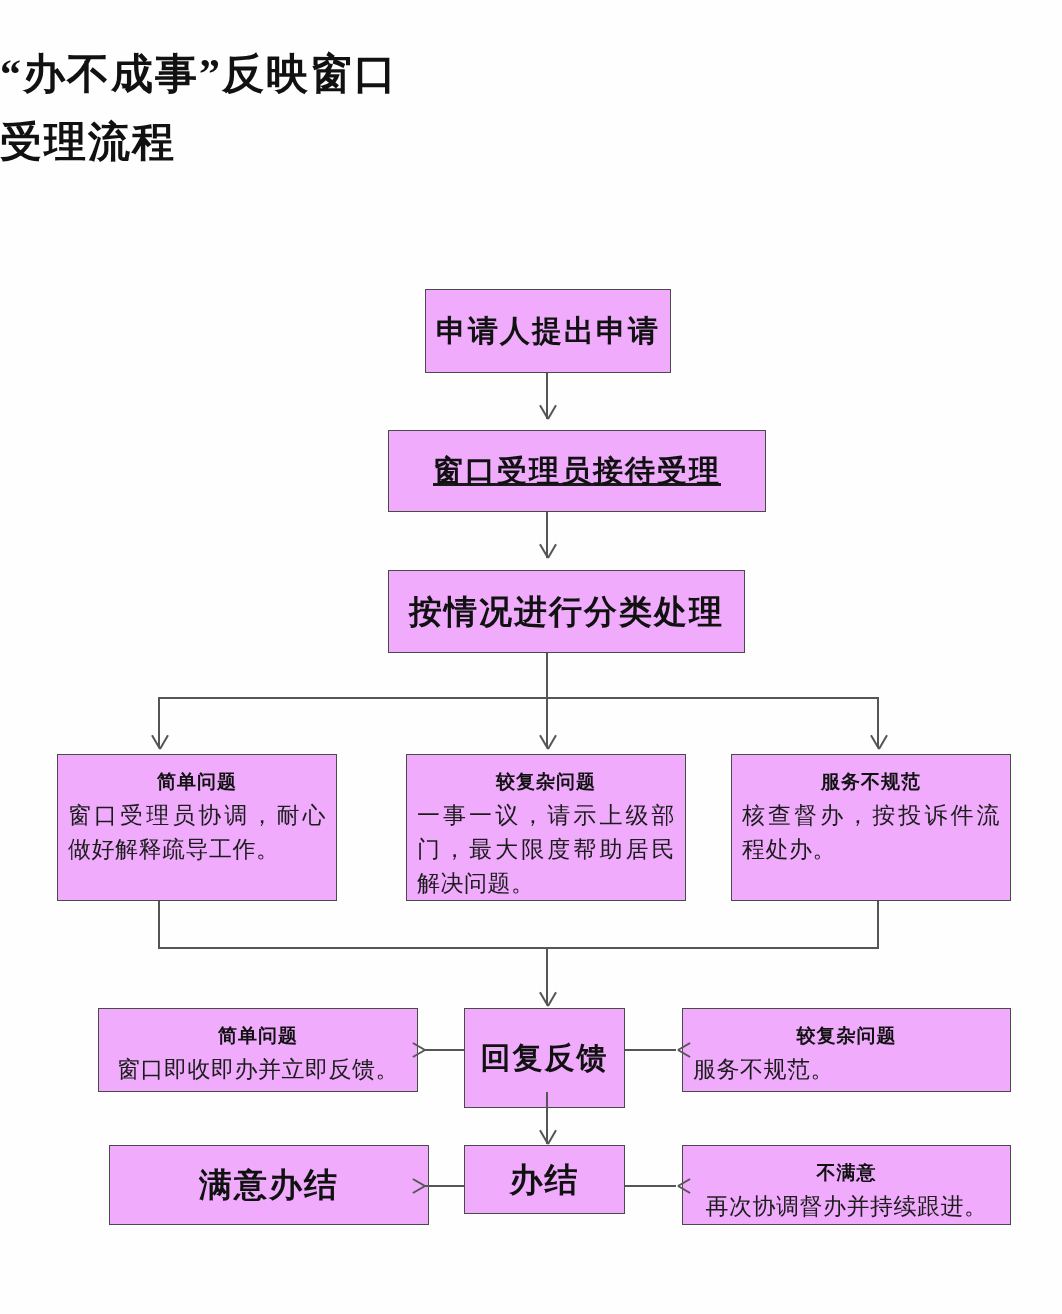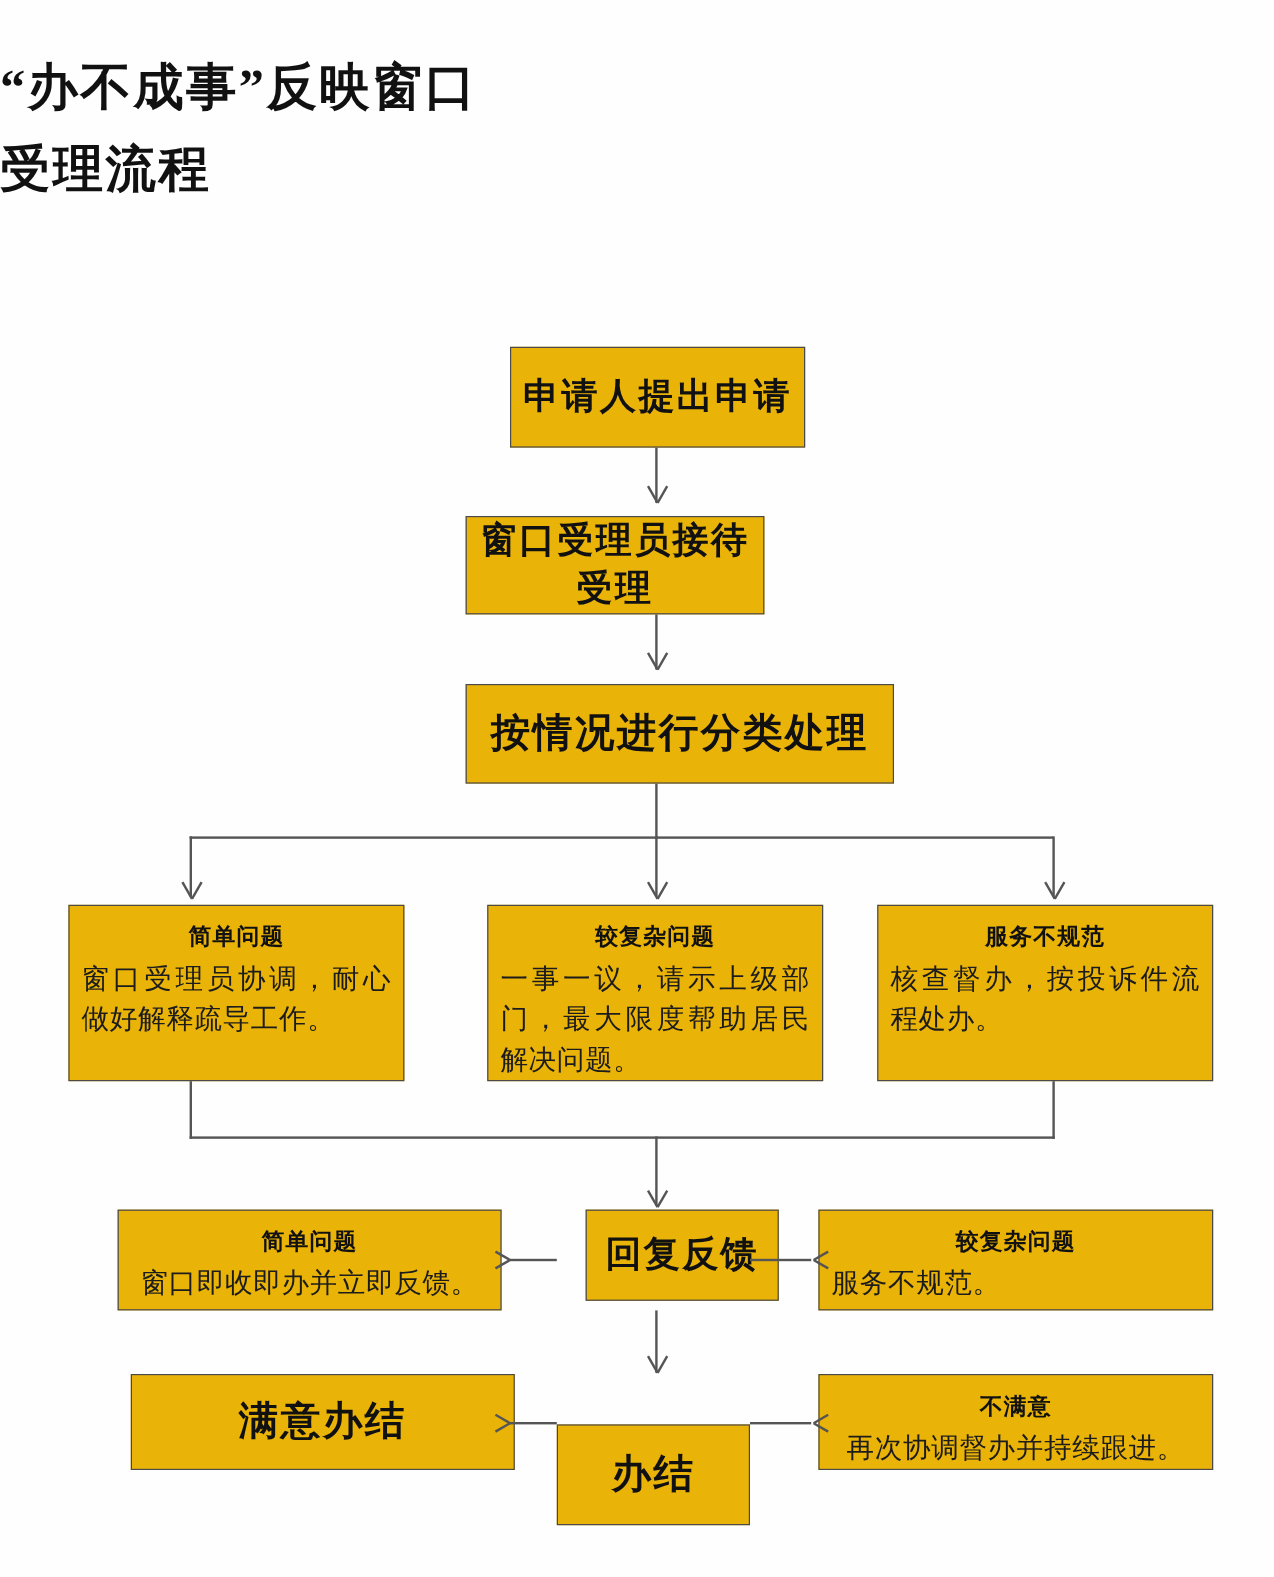--- a/index.html
+++ b/index.html
@@ -35,21 +35,21 @@
     letter-spacing: 2px;
     line-height: 68px;
     color: #111111;
   }
 
   
   .box {
     position: absolute;
     box-sizing: border-box;
     border: 1.5px solid #4a4a4a;
-    background: #eab308;
+    background: #f0abfc;
     display: flex;
     flex-direction: column;
     justify-content: flex-start;
   }
   .box.center-mid {
     justify-content: center;
   }
   .box-head {
     text-align: center;
     font-weight: bold;
@@ -140,21 +140,21 @@
   <div class="box center-mid" style="left:425px; top:289px; width:246px; height:84px;">
     <div class="single-line">申请人提出申请</div>
   </div>
 
   <div class="vline" style="left:546px; top:373px; height:46px;"></div>
   <div class="arrow-v-down" style="left:547px; top:403px;">
       <span class="a"></span>
       <span class="b"></span>
     </div>
 
-  <div class="box center-mid" style="left:388px; top:430px; width:249px; height:82px;">
+  <div class="box center-mid" style="left:388px; top:430px; width:378px; height:82px;text-decoration:underline;">
     <div class="single-line">窗口受理员接待受理</div>
   </div>
 
   <div class="vline" style="left:546px; top:512px; height:46px;"></div>
   <div class="arrow-v-down" style="left:547px; top:542px;">
       <span class="a"></span>
       <span class="b"></span>
     </div>
 
   <div class="box center-mid" style="left:388px; top:570px; width:357px; height:83px;">
@@ -201,21 +201,21 @@
   <div class="arrow-v-down" style="left:547px; top:990px;">
       <span class="a"></span>
       <span class="b"></span>
     </div>
 
   <div class="box" style="left:98px; top:1008px; width:320px; height:84px;">
     <div class="box-head pad-t-sm" style="text-align:center;">简单问题</div>
     <div class="box-body" style="text-align:center; text-align-last:center;">窗口即收即办并立即反馈。</div>
   </div>
 
-  <div class="box center-mid" style="left:488px; top:1008px; width:161px; height:76px;">
+  <div class="box center-mid" style="left:464px; top:1008px; width:161px; height:100px;">
     <div class="single-line">回复反馈</div>
   </div>
 
   <div class="box" style="left:682px; top:1008px; width:329px; height:84px;">
     <div class="box-head pad-t-sm" style="text-align:center;">较复杂问题</div>
     <div class="box-body">服务不规范。</div>
   </div>
 
   <div class="hline" style="left:424px; top:1049px; width:40px;"></div>
   <div class="arrow-v-left" style="left:424px; top:1050px;">
@@ -231,21 +231,21 @@
   <div class="vline" style="left:546px; top:1092px; height:52px;"></div>
   <div class="arrow-v-down" style="left:547px; top:1128px;">
       <span class="a"></span>
       <span class="b"></span>
     </div>
 
   <div class="box center-mid" style="left:109px; top:1145px; width:320px; height:80px;">
     <div class="single-line xl">满意办结</div>
   </div>
 
-  <div class="box center-mid" style="left:464px; top:1145px; width:161px; height:84px;margin-top:42px;">
+  <div class="box center-mid" style="left:464px; top:1145px; width:161px; height:69px;">
     <div class="single-line xl">办结</div>
   </div>
 
   <div class="box" style="left:682px; top:1145px; width:329px; height:80px;">
     <div class="box-head pad-t-sm" style="text-align:center;">不满意</div>
     <div class="box-body" style="text-align:center; text-align-last:center;">再次协调督办并持续跟进。</div>
   </div>
 
   <div class="hline" style="left:424px; top:1185px; width:40px;"></div>
   <div class="arrow-v-left" style="left:424px; top:1186px;">

